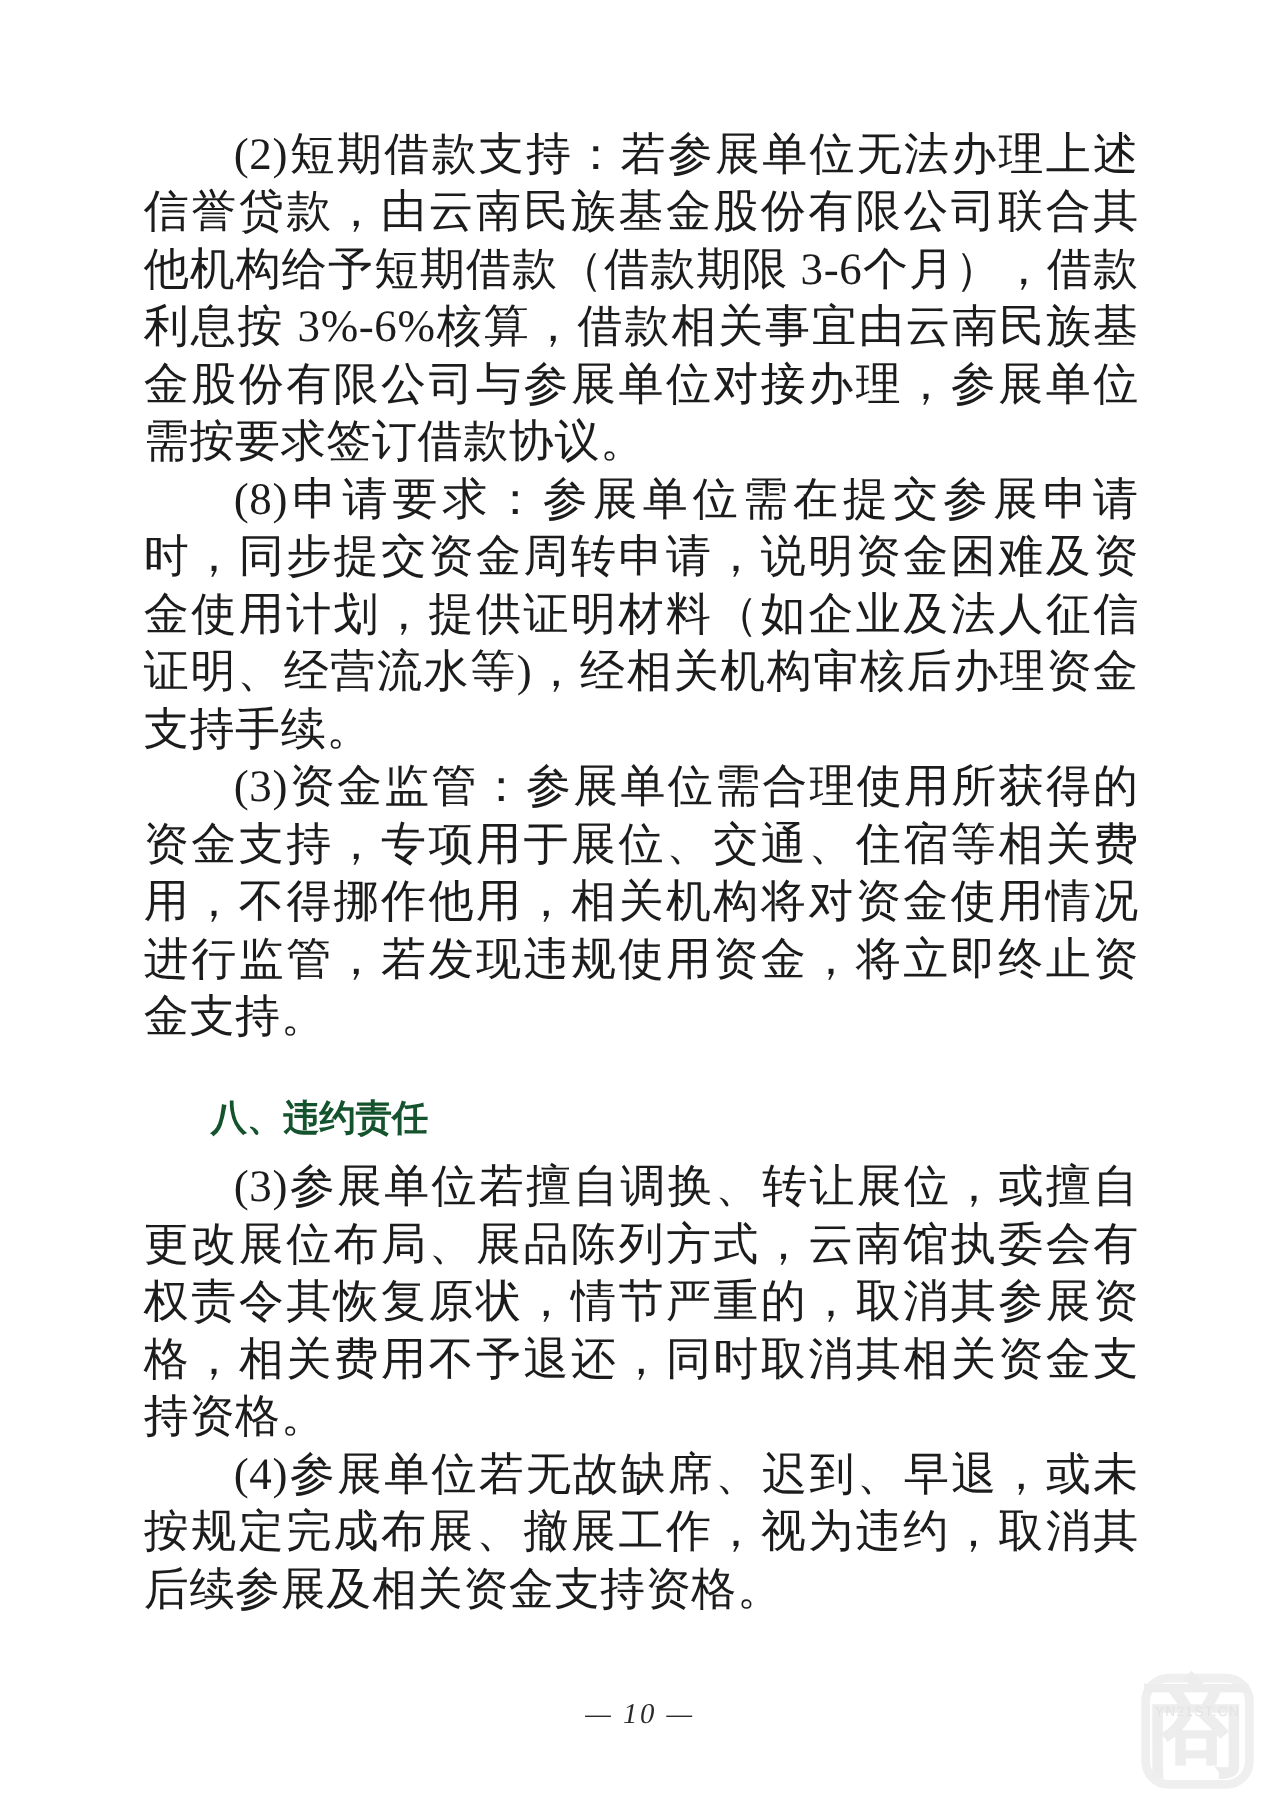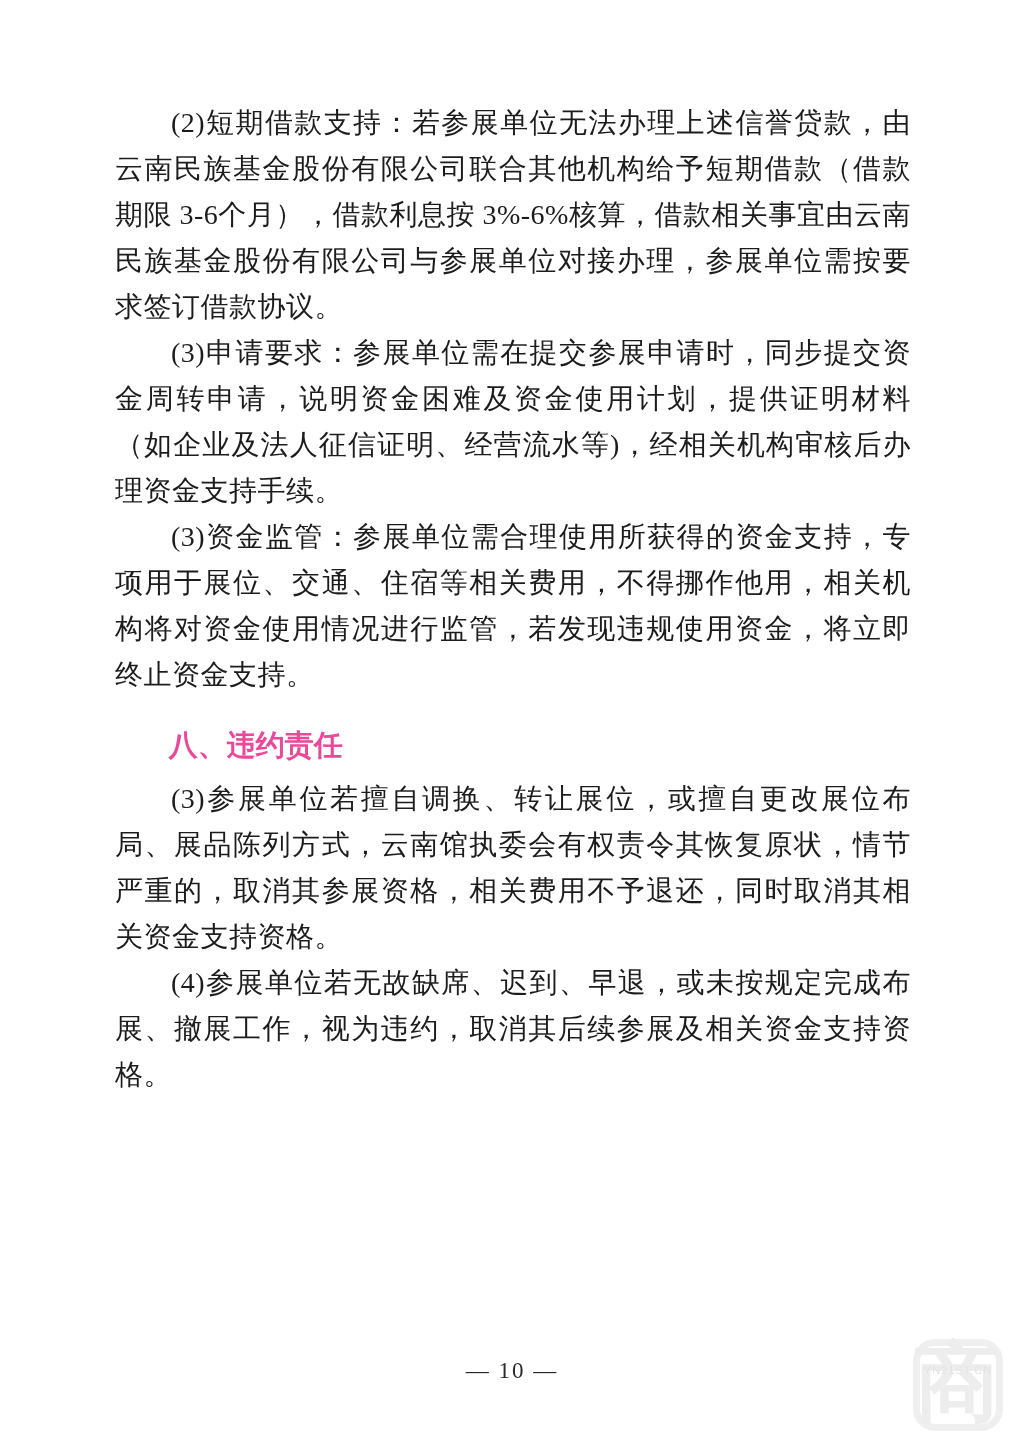--- a/index.html
+++ b/index.html
@@ -13,46 +13,47 @@
     font-family: "Liberation Serif", "DejaVu Serif", serif;
     color: #1c1c1c;
   }
   .body-text {
     position: absolute;
     left: 115px;
     top: 100px;
     width: 796px;
   }
   .para {
-    font-size: 28px;
+    font-size: 36px;
     line-height: 46px;
     text-align: justify;
     text-justify: inter-ideograph;
     text-indent: 2em;
     letter-spacing: 0.5px;
   }
   .section-heading {
     font-family: Liberation Sans, sans-serif;
     font-weight: 700;
     font-size: 29px;
     line-height: 46px;
     text-indent: 1.85em;
-    margin-top: 24px;
+    margin-top: 36px;
     margin-bottom: 8px;
-    color: #ec4899;
+    color: #14532d;
   }
   .footer {
     position: absolute;
     left: 0;
     top: 1358px;
     width: 100%;
     text-align: center;
     font-size: 23px;
     color: #2a2a2a;
     letter-spacing: 2px;
+    font-style: italic;
   }
   .watermark {
     position: absolute;
     right: 12px;
     bottom: 4px;
     width: 106px;
     height: 112px;
   }
   .wm-frame {
     position: absolute;
@@ -88,21 +89,21 @@
     color: #e3e3e3;
   }
 </style>
 </head>
 <body>
 
 <div class="page">
 
   <div class="body-text">
     <p class="para">(2)短期借款支持：若参展单位无法办理上述信誉贷款，由云南民族基金股份有限公司联合其他机构给予短期借款（借款期限 3-6个月），借款利息按 3%-6%核算，借款相关事宜由云南民族基金股份有限公司与参展单位对接办理，参展单位需按要求签订借款协议。</p>
-    <p class="para">(3)申请要求：参展单位需在提交参展申请时，同步提交资金周转申请，说明资金困难及资金使用计划，提供证明材料（如企业及法人征信证明、经营流水等)，经相关机构审核后办理资金支持手续。</p>
+    <p class="para">(8)申请要求：参展单位需在提交参展申请时，同步提交资金周转申请，说明资金困难及资金使用计划，提供证明材料（如企业及法人征信证明、经营流水等)，经相关机构审核后办理资金支持手续。</p>
     <p class="para">(3)资金监管：参展单位需合理使用所获得的资金支持，专项用于展位、交通、住宿等相关费用，不得挪作他用，相关机构将对资金使用情况进行监管，若发现违规使用资金，将立即终止资金支持。</p>
 
     <h2 class="section-heading">八、违约责任</h2>
 
     <p class="para">(3)参展单位若擅自调换、转让展位，或擅自更改展位布局、展品陈列方式，云南馆执委会有权责令其恢复原状，情节严重的，取消其参展资格，相关费用不予退还，同时取消其相关资金支持资格。</p>
     <p class="para">(4)参展单位若无故缺席、迟到、早退，或未按规定完成布展、撤展工作，视为违约，取消其后续参展及相关资金支持资格。</p>
 
   </div>
 
   <div class="footer">

